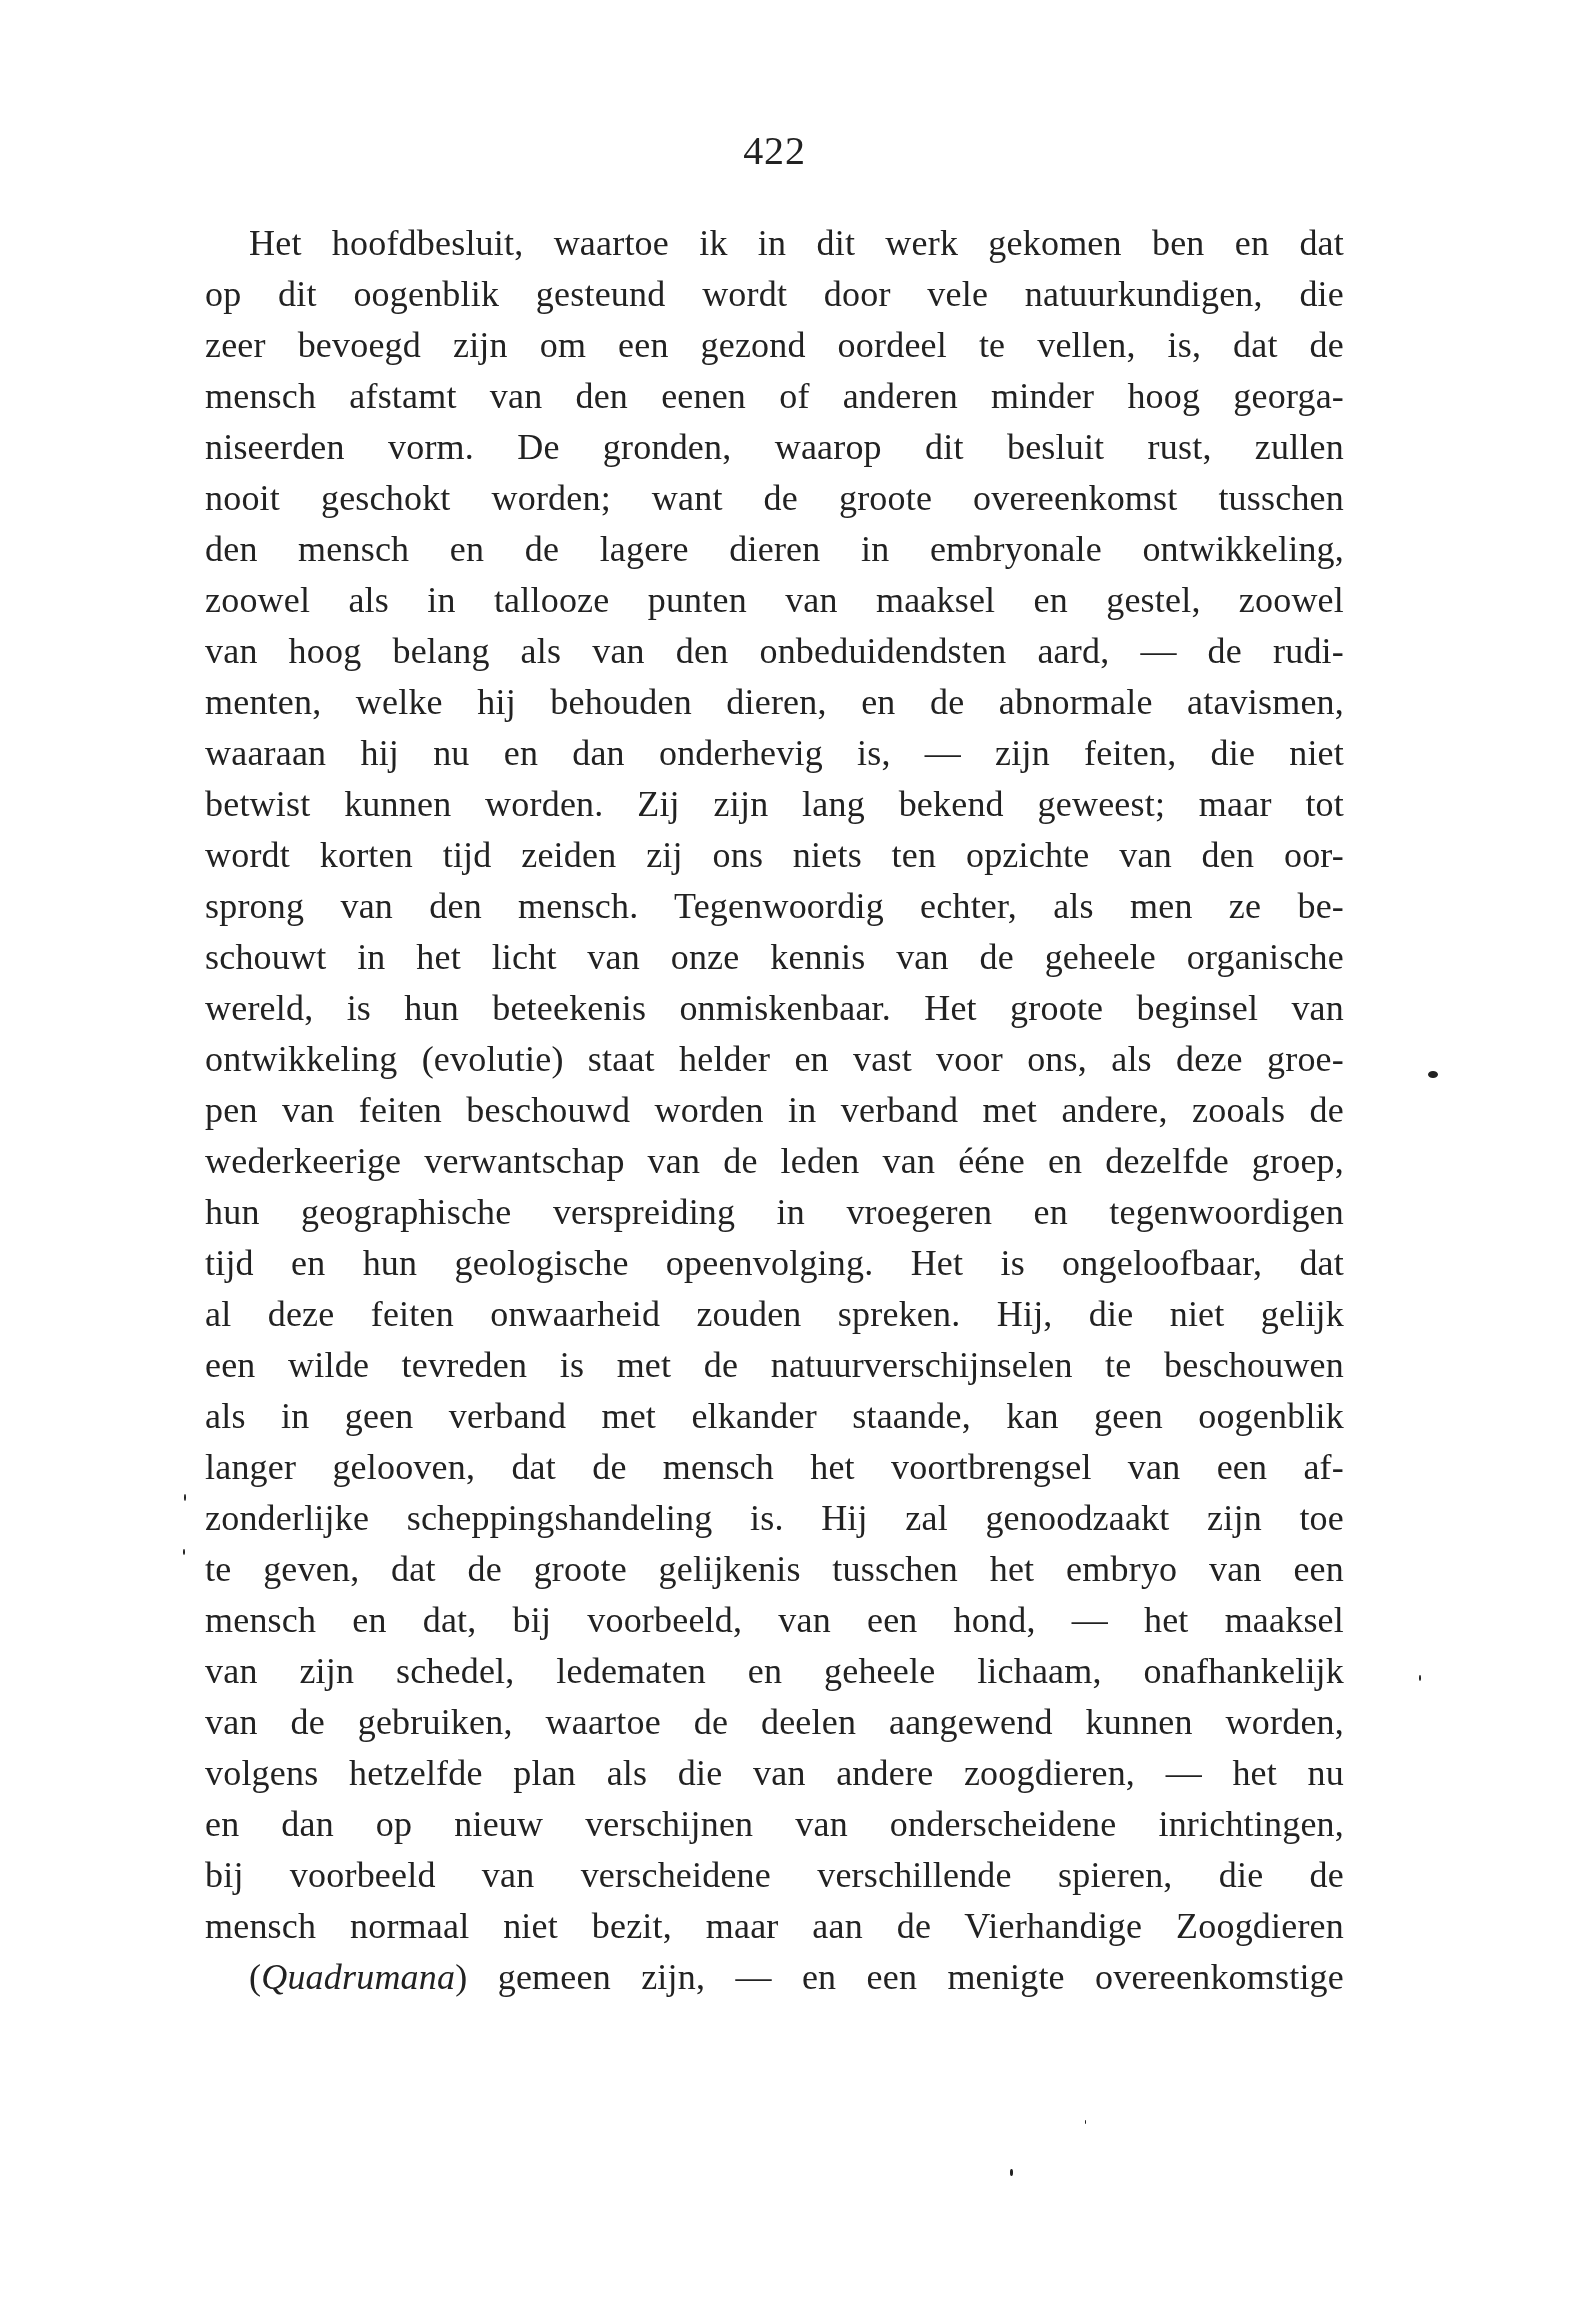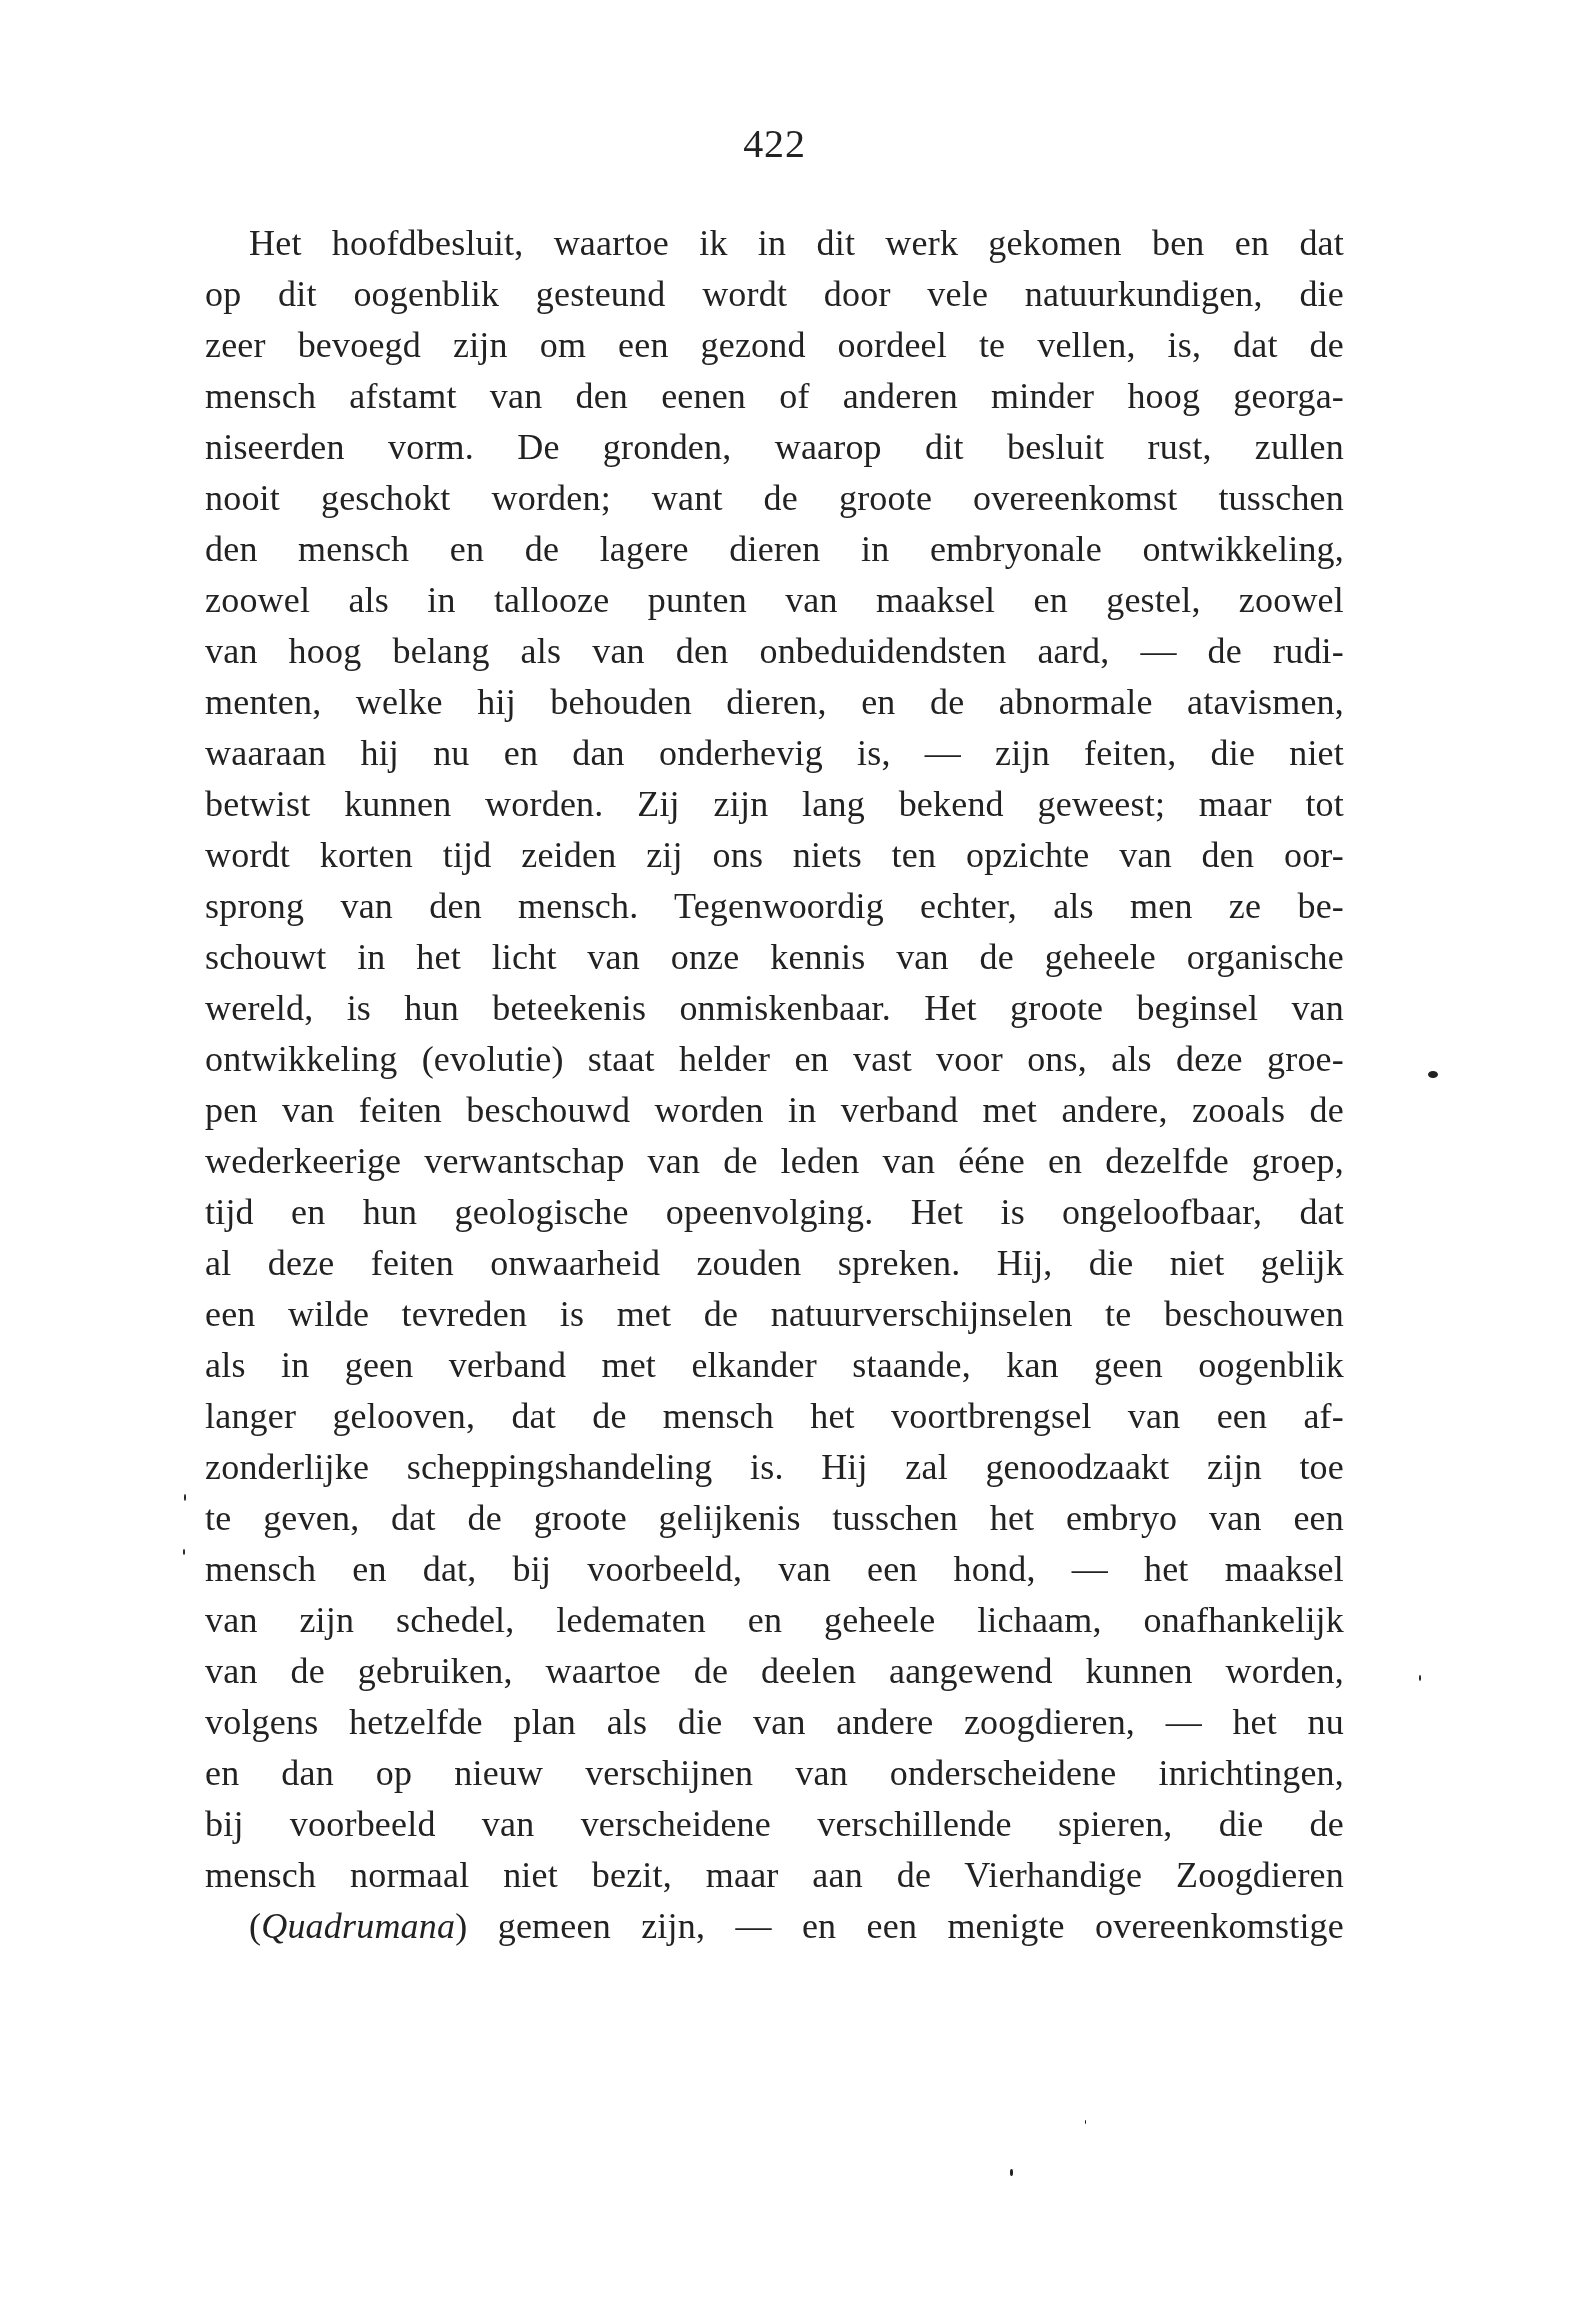--- a/index.html
+++ b/index.html
@@ -20,21 +20,21 @@
     left: 0;
     top: 0;
     width: 1576px;
     height: 2397px;
     background: #ffffff;
   }
   .page-number {
     position: absolute;
     left: 0;
     width: 1549px;
-    top: 121px;
+    top: 128px;
     text-align: center;
     font-size: 40px;
     line-height: 46px;
     letter-spacing: 0.9px;
   }
   .text-block {
     position: absolute;
     left: 205px;
     top: 218px;
     width: 1139px;
@@ -86,20 +86,21 @@
     <span class="line">menten, welke hij behouden dieren, en de abnormale atavismen,</span>
     <span class="line">waaraan hij nu en dan onderhevig is, — zijn feiten, die niet</span>
     <span class="line">betwist kunnen worden. Zij zijn lang bekend geweest; maar tot</span>
     <span class="line">wordt korten tijd zeiden zij ons niets ten opzichte van den oor-</span>
     <span class="line">sprong van den mensch. Tegenwoordig echter, als men ze be-</span>
     <span class="line">schouwt in het licht van onze kennis van de geheele organische</span>
     <span class="line">wereld, is hun beteekenis onmiskenbaar. Het groote beginsel van</span>
     <span class="line">ontwikkeling (evolutie) staat helder en vast voor ons, als deze groe-</span>
     <span class="line">pen van feiten beschouwd worden in verband met andere, zooals de</span>
     <span class="line">wederkeerige verwantschap van de leden van ééne en dezelfde groep,</span>
+    <span class="line">hun geographische verspreiding in vroegeren en tegenwoordigen</span>
     <span class="line">tijd en hun geologische opeenvolging. Het is ongeloofbaar, dat</span>
     <span class="line">al deze feiten onwaarheid zouden spreken. Hij, die niet gelijk</span>
     <span class="line">een wilde tevreden is met de natuurverschijnselen te beschouwen</span>
     <span class="line">als in geen verband met elkander staande, kan geen oogenblik</span>
     <span class="line">langer gelooven, dat de mensch het voortbrengsel van een af-</span>
     <span class="line">zonderlijke scheppingshandeling is. Hij zal genoodzaakt zijn toe</span>
     <span class="line">te geven, dat de groote gelijkenis tusschen het embryo van een</span>
     <span class="line">mensch en dat, bij voorbeeld, van een hond, — het maaksel</span>
     <span class="line">van zijn schedel, ledematen en geheele lichaam, onafhankelijk</span>
     <span class="line">van de gebruiken, waartoe de deelen aangewend kunnen worden,</span>

